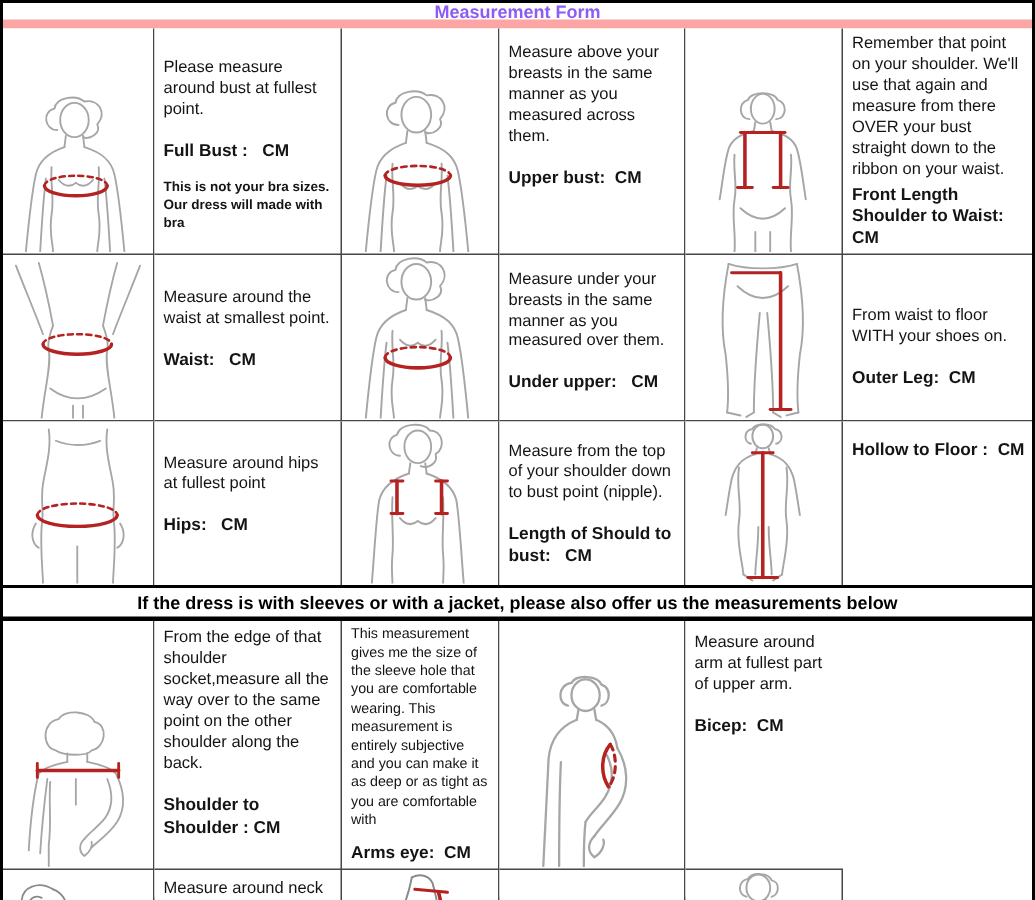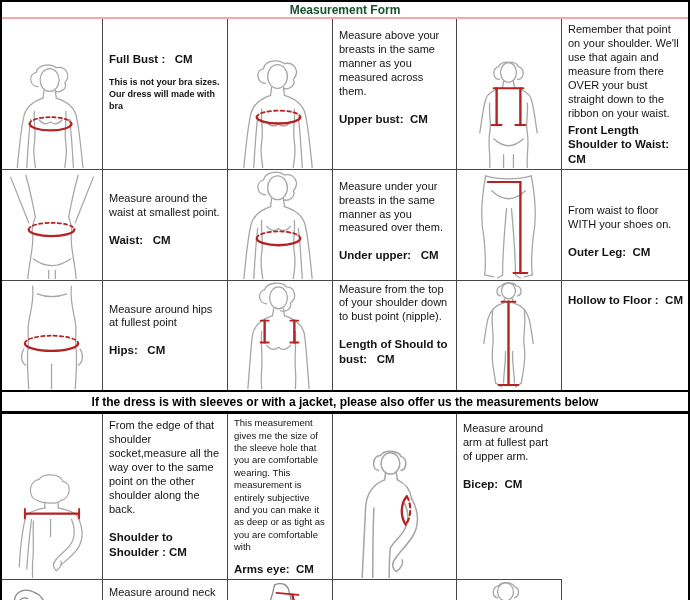--- a/index.html
+++ b/index.html
@@ -1,18 +1,18 @@
 <!DOCTYPE html>
 <html><head>
 <meta charset="utf-8">
 <style>
   * { margin:0; padding:0; box-sizing:border-box; }
   html,body { width:690px; height:600px; background:#fff; font-family:"Liberation Sans", sans-serif; }
   .form { width:690px; height:600px; border:2px solid #000; display:flex; flex-direction:column; background:#fff; }
-  .header { height:17px; flex:0 0 17px; border-bottom:2px solid #fca5a5; display:flex; align-items:center; justify-content:center; font-weight:bold; font-size:12px; color:#14532d; }
+  .header { height:17px; flex:0 0 17px; border-bottom:6px solid #fca5a5; display:flex; align-items:center; justify-content:center; font-weight:bold; font-size:12px; color:#8b5cf6; }
   .grid-row { display:grid; grid-template-columns:101px 125px 105px 124px 105px 1fr; }
   .r1 { flex:0 0 109px; }
   .r2 { flex:0 0 110px; }
   .r3 { flex:0 0 110px; border-bottom:2px solid #000; }
   .banner { flex:0 0 22px; border-bottom:3px solid #000; display:flex; align-items:center; justify-content:center; font-weight:bold; font-size:12px; color:#000; }
   .r4 { flex:0 0 115px; }
   .r5 { flex:1 1 auto; }
   .cell { border-right:1px solid #474747; border-bottom:1px solid #474747; overflow:hidden; background:#fff; }
   .grid-row .cell:last-child { border-right:none; }
   .r3 .cell, .r5 .cell { border-bottom:none; }
@@ -52,20 +52,21 @@
           <path d="M29,58 C27,74 26,92 25,109 M70,58 C72,74 73,92 74,109"></path>
           <path d="M33,50 C32,62 35,72 33,83 C31,96 34,104 34,109"></path>
           <path d="M66,50 C67,62 64,72 66,83 C68,96 65,104 65,109"></path>
           <path d="M38,59 Q44,66 50,61 M50,61 Q56,66 62,59"></path>
         </g>
         <path class="rt" d="M28,63 A22,7 0 0 0 72,63"></path>
         <path class="rd" d="M28,63 A22,7 0 0 1 72,63"></path>
       </svg>
     </div>
     <div class="cell txt" style="padding-top:20px">
+      <p class="m-desc">Please measure around bust at fullest point.</p>
       <p class="m-label">Full Bust :   CM</p>
       <p class="m-note">This is not your bra sizes.</p>
       <p class="m-note">Our dress will made with bra</p>
     </div>
     <div class="cell fig">
       <svg viewBox="0 0 103 109" preserveAspectRatio="xMidYMax meet">
         <g class="g">
           <path d="M37,24 C28,24 26,11 35,9 C36,1 50,-1 56,4 C66,2 72,12 65,20 C68,26 60,31 55,29"></path>
           <ellipse cx="49" cy="17" rx="10" ry="12"></ellipse>
           <path d="M43,28 L42,36 M55,28 L56,36"></path>
@@ -197,21 +198,21 @@
           <path d="M44,34 C32,38 26,44 24,52 C22,64 21,84 19,109"></path>
           <path d="M56,34 C68,38 74,44 76,52 C78,64 79,84 81,109"></path>
           <path d="M33,50 C32,64 34,76 33,88 C32,98 33,104 33,109"></path>
           <path d="M67,50 C68,64 66,76 67,88 C68,98 67,104 67,109"></path>
           <path d="M38,64 Q44,71 50,66 M50,66 Q56,71 62,64"></path>
         </g>
         <path class="rt" d="M36,39 L36,61 M66,39 L66,61"></path>
         <path class="r" d="M32,39 L40,39 M62,39 L70,39 M32,61 L40,61 M62,61 L70,61"></path>
       </svg>
     </div>
-    <div class="cell txt" style="padding-top:2px">
+    <div class="cell txt" style="padding-top:14px">
       <p class="m-desc">Measure from the top of your shoulder down to bust point (nipple).</p>
       <p class="m-label">Length of Should to bust:   CM</p>
     </div>
     <div class="cell fig">
       <svg viewBox="0 0 103 109" preserveAspectRatio="xMidYMax meet">
         <g class="g">
           <path d="M43,14 C38,13 38,5 44,4 C46,0 57,0 59,4 C65,5 65,13 60,14"></path>
           <ellipse cx="51" cy="9" rx="7" ry="8"></ellipse>
           <path d="M47,17 L46,21 M55,17 L56,21"></path>
           <path d="M46,21 C36,24 32,30 30,38 C28,48 27,56 26,62"></path>

